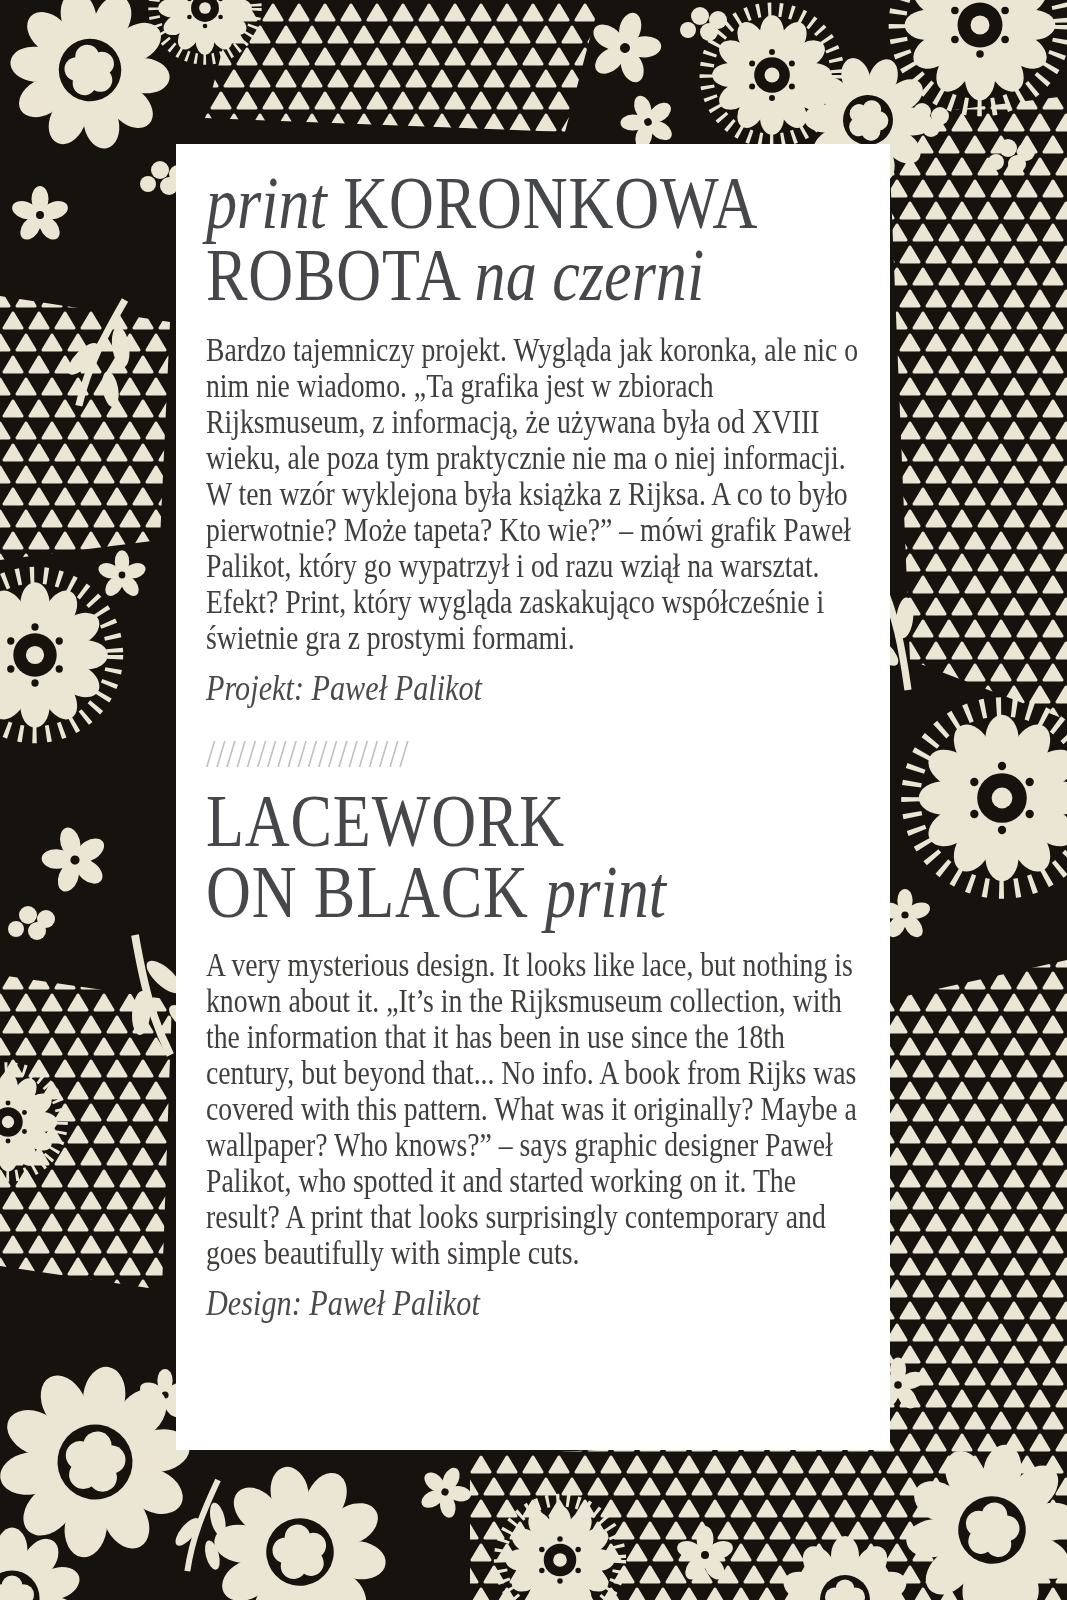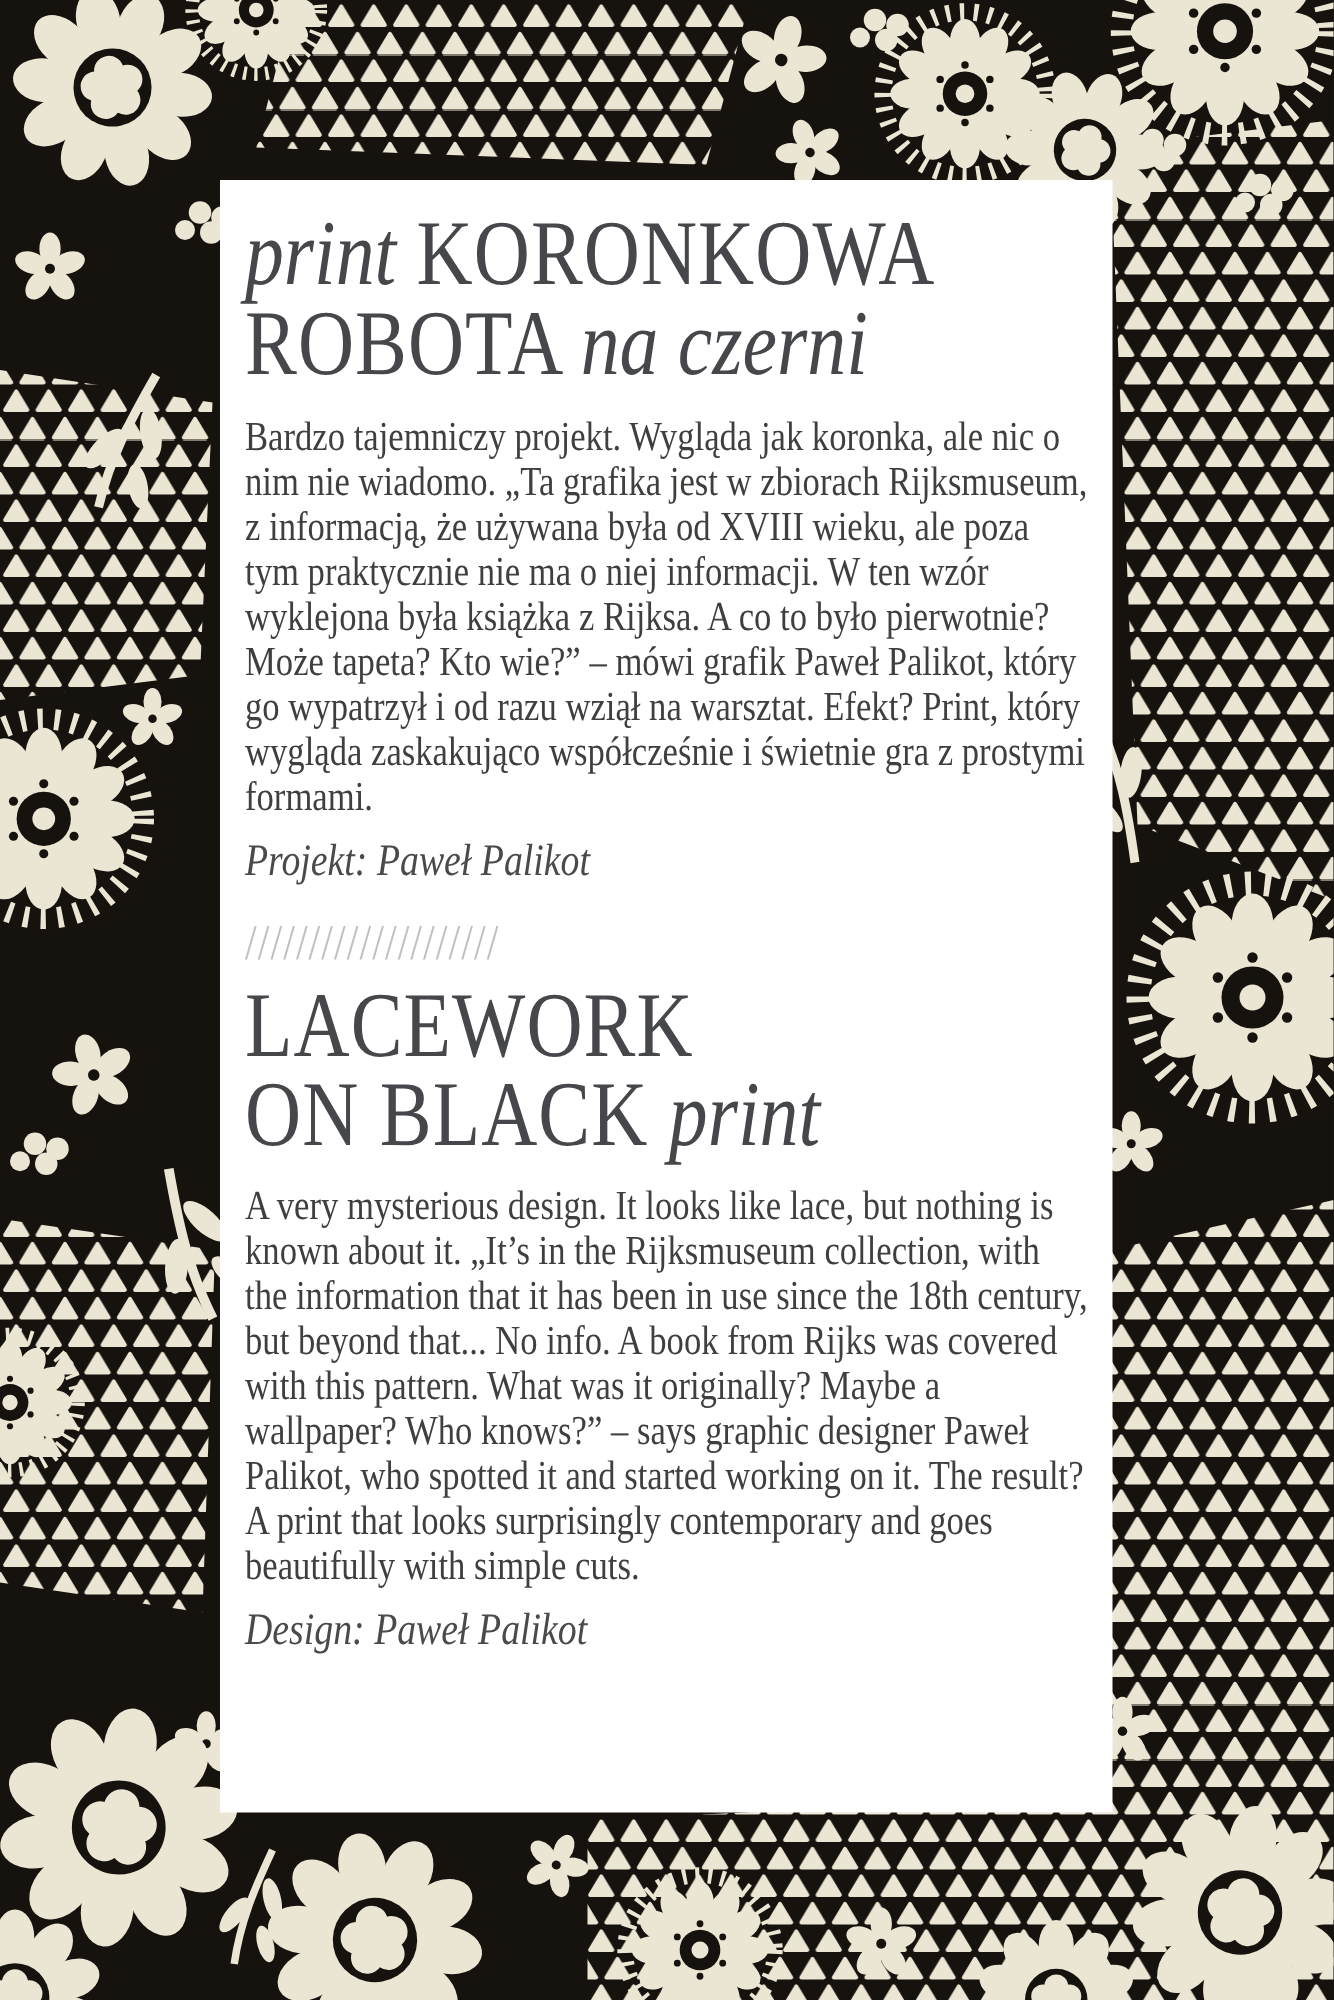--- a/index.html
+++ b/index.html
@@ -1,20 +1,20 @@
 <!DOCTYPE html>
 <html><head>
 <meta charset="utf-8">
 <style>
   html,body{margin:0;padding:0;background:#16120e;}
   .page{position:relative;width:1067px;height:1600px;overflow:hidden;background:#16120e;
         font-family:"Liberation Serif","DejaVu Serif",serif;}
   .bg{position:absolute;left:0;top:0;width:1067px;height:1600px;display:block;}
   .panel{position:absolute;left:176px;top:144px;width:714px;height:1306px;background:#ffffff;
-         box-sizing:border-box;padding:24px 19px 20px 20px;}
+         box-sizing:border-box;padding:24px 19px 20px 30px;}
   .squeeze{transform:scaleX(0.84);transform-origin:0 0;width:119%;}
   h1,h2{margin:0;font-weight:400;font-size:74px;line-height:0.97;color:#45474b;
         letter-spacing:1px;white-space:nowrap;}
   h1{margin-bottom:20px;}
   h2{margin-bottom:18px;}
   .it{font-style:italic;letter-spacing:0;}
   .body{margin:0;font-size:33px;line-height:36px;color:#403f3d;}
   .credit{margin:12px 0 0 0;font-style:italic;font-size:36px;line-height:40px;color:#4b4a48;}
   .divider{margin:26px 0 12px 0;font-size:40px;line-height:40px;color:#c0c0c0;letter-spacing:1px;
            font-weight:400;}

